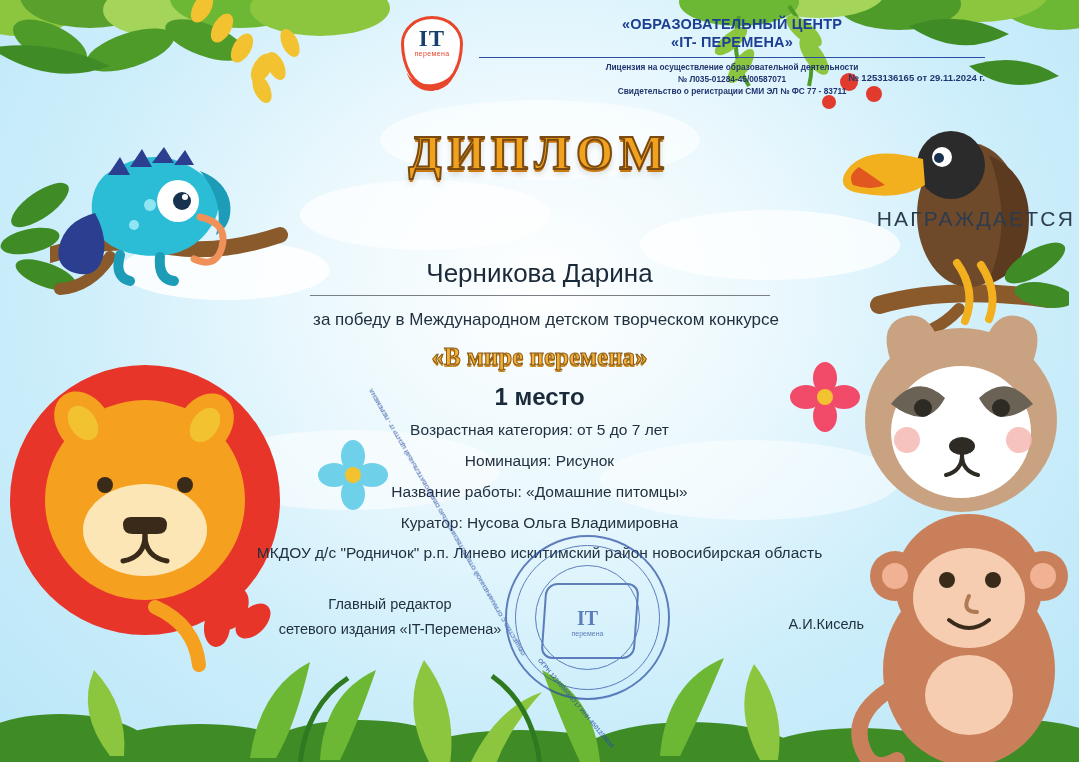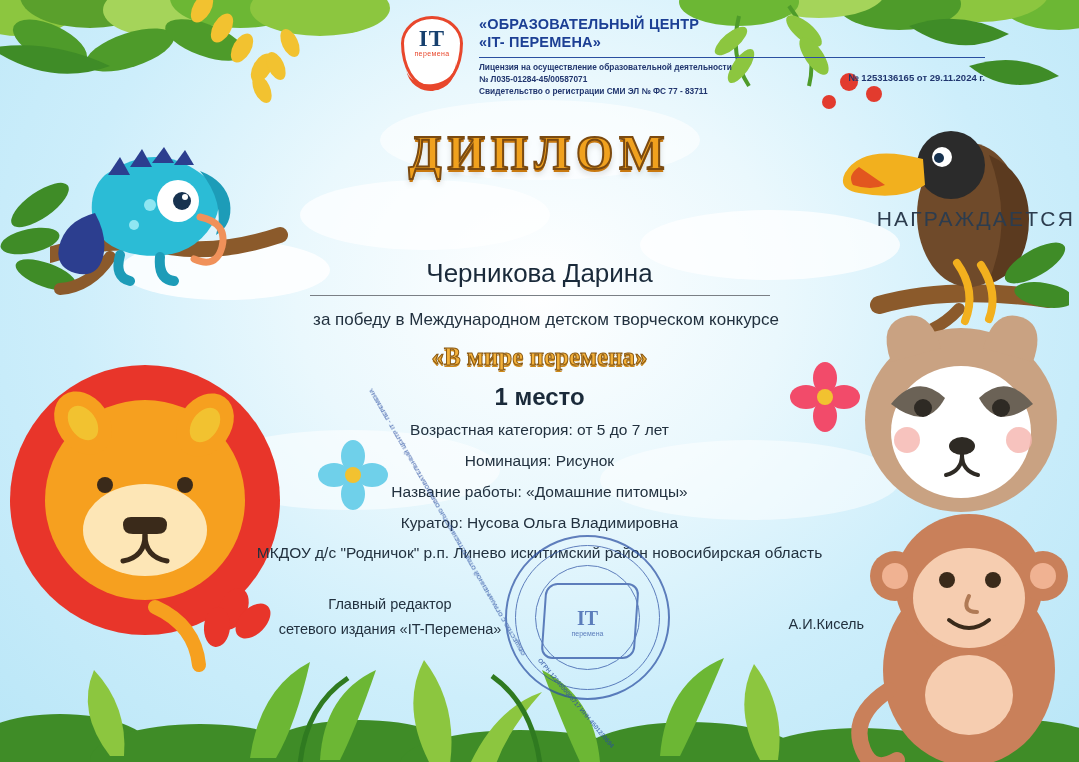--- a/index.html
+++ b/index.html
@@ -39,21 +39,21 @@
   }
   .logo-sub{
     position:absolute;left:0;top:36px;width:74px;text-align:center;
     font-size:7px;color:#e8472c;letter-spacing:.4px;
   }
   .logo-swoosh{
     position:absolute;left:12px;top:44px;width:50px;height:26px;
     border-bottom:7px solid #e8472c;border-radius:0 0 40px 40px;
     transform:rotate(-8deg);
   }
-  .hdr-text{flex:1;padding-top:2px;}
+  .hdr-text{flex:1;padding-top:2px;text-align:center;}
   .hdr-title{
     font-size:14.5px;font-weight:bold;color:#1c3f94;line-height:1.22;
     letter-spacing:.2px;
   }
   .hdr-lines{margin-top:6px;border-top:1px solid #2a4fa0;padding-top:3px;}
   .hdr-line{font-size:8.3px;color:#20356e;line-height:1.45;font-weight:bold;}
   .hdr-num{
     position:absolute;right:0;top:58px;font-size:9.5px;color:#20356e;font-weight:bold;
     white-space:nowrap;
   }

